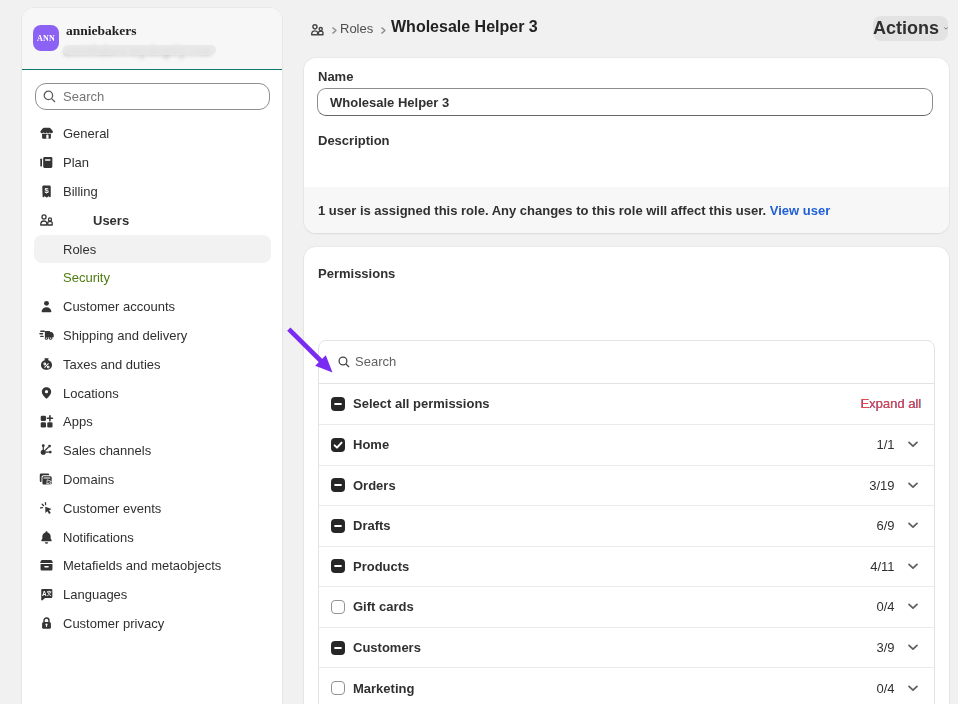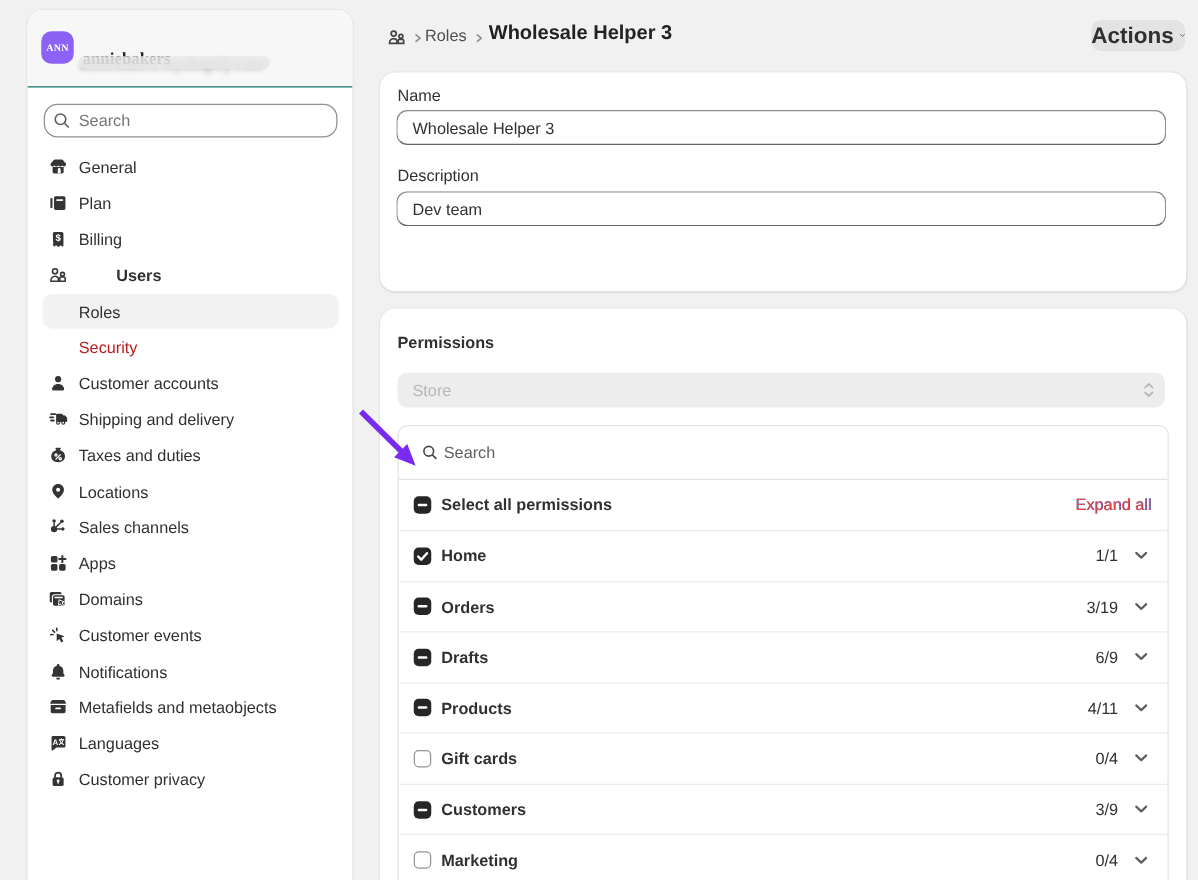--- a/index.html
+++ b/index.html
@@ -9,51 +9,51 @@
 
 
 #sidebar { position:absolute; left:22px; top:8px; width:260px; height:696px;
   background:#fff; border-radius:12px 12px 0 0;
   box-shadow:0 1px 2px rgba(0,0,0,.05), 0 0 0 1px rgba(0,0,0,.03); overflow:hidden; }
 #sidehead { position:absolute; left:0; top:0; width:260px; height:62px;
   background:#f7f7f7; border-bottom:1px solid #0f766e;font-family:Liberation Serif, serif; }
 #avatar { position:absolute; left:11px; top:17px; width:26px; height:26px;
   background:#8c62f5; border-radius:8px; color:#fff; font-size:8px; font-weight:bold;
   display:flex; align-items:center; justify-content:center; letter-spacing:.2px; }
-#uname { position:absolute; left:44px; top:15px; font-size:13.5px; font-weight:bold; color:#232323;margin-top:16px; }
+#uname { position:absolute; left:44px; top:15px; font-size:13.5px; font-weight:bold; color:#232323; }
 #uemail { position:absolute; left:42px; top:36px; font-size:12px; color:#666;
   filter:blur(2px); white-space:nowrap; letter-spacing:.5px; }
 #ubar { position:absolute; left:41px; top:37px; width:153px; height:10px;
   background:rgba(231,231,231,.88); border-radius:5px; }
 #sidesearch { position:absolute; left:13px; top:74.5px; width:235px; height:27.5px;
   border:1px solid #8f8f8f; border-radius:11px; background:#fff;
   display:flex; align-items:center; padding-left:6.5px; color:#757575; font-size:13px; }
 #sidesearch svg { margin-right:7.5px; }
 #menu { position:absolute; left:12px; top:111.5px; width:237px; }
 .mi { height:28.8px; display:flex; align-items:center; border-radius:8px;
   font-size:13px; color:#303030; }
 .mi .ic { width:17px; height:17px; margin-left:4px; margin-right:8px; flex:0 0 17px;
   display:flex; align-items:center; justify-content:center; }
 .mi.sub { padding-left:29px; }
 .mi.sel { background:#f2f2f2; }
-.mi.dim { color:#b91c1c; }
+.mi.dim { color:#4d7c0f; }
 .mi.bold { font-weight:bold;gap:30px; }
 
 
 #crumbicon { position:absolute; left:308.5px; top:21.5px; }
 #crumb-roles { position:absolute; left:340px; top:21px; font-size:13px; color:#4f4f4f; }
 #crumb-title { position:absolute; left:391px; top:18px; font-size:16px; font-weight:bold; color:#222; }
 #actions { position:absolute; left:873px; top:16px; width:75px; height:25px; background:#e3e3e3;
   border-radius:8px; display:flex; align-items:center; justify-content:center;
   font-size:18px; font-weight:bold; color:#303030; }
 #actions svg { margin-left:5px; }
 
 #card1 { position:absolute; left:304px; top:58px; width:645px; height:175px;
   background:#fff; border-radius:12px;
-  box-shadow:0 1px 2px rgba(0,0,0,.07), 0 0 0 1px rgba(0,0,0,.03); }
+  box-shadow:0 1px 2px rgba(0,0,0,.07), 0 0 0 1px rgba(0,0,0,.03);font-weight:bold; }
 .flabel { position:absolute; left:14px; font-size:13px; color:#303030; }
 .finput { position:absolute; left:13px; width:616px; height:28px;
   border:1px solid #8d8d8d; border-bottom-color:#666; border-radius:9px; background:#fff;
   display:flex; align-items:center; padding-left:12px; font-size:13px; color:#303030; }
 #card1foot { position:absolute; left:0; bottom:0; width:645px; height:46px;
   background:#f7f7f7; border-radius:0 0 12px 12px;
   display:flex; align-items:center; padding-left:14px; font-size:13px; color:#303030; }
 a.blue { color:#2160d4; text-decoration:none; }
 
 #card2 { position:absolute; left:304px; top:247px; width:645px; height:600px;
@@ -192,46 +192,46 @@
           <svg class="i" width="17" height="17" viewBox="0 0 20 20">
             <path fill="#343434" d="M10 2.6c3.1 0 5.5 2.4 5.5 5.4 0 2.3-1.5 4.4-3.2 6.1-.8.8-1.6 1.5-2.3 2.1-.7-.6-1.5-1.3-2.3-2.1C6 12.4 4.5 10.3 4.5 8c0-3 2.4-5.4 5.5-5.4Z"></path>
             <circle cx="10" cy="7.9" r="1.9" fill="#fff"></circle>
           </svg>
         </span>
         <span>Locations</span>
       </div>
       <div class="mi ">
         <span class="ic">
           <svg class="i" width="17" height="17" viewBox="0 0 20 20">
+            <rect x="3.2" y="3.2" width="6.2" height="6.2" rx="1.5" fill="#343434"></rect>
+            <rect x="3.2" y="10.9" width="6.2" height="6.2" rx="1.5" fill="#343434"></rect>
+            <rect x="10.9" y="10.9" width="6.2" height="6.2" rx="1.5" fill="#343434"></rect>
+            <g stroke="#343434" stroke-width="1.9" stroke-linecap="round">
+              <line x1="14" y1="3.2" x2="14" y2="9.2"></line>
+              <line x1="11" y1="6.2" x2="17" y2="6.2"></line>
+            </g>
+          </svg>
+        </span>
+        <span>Apps</span>
+      </div>
+      <div class="mi ">
+        <span class="ic">
+          <svg class="i" width="17" height="17" viewBox="0 0 20 20">
             <circle cx="6.2" cy="12.1" r="3" fill="#343434"></circle>
             <circle cx="6.2" cy="4.4" r="1.65" fill="#343434"></circle>
             <circle cx="13.6" cy="4.8" r="1.65" fill="#343434"></circle>
             <circle cx="14.4" cy="11.9" r="1.65" fill="#343434"></circle>
             <g stroke="#343434" stroke-width="1.4">
               <line x1="6.2" y1="5.9" x2="6.2" y2="9.3"></line>
               <line x1="8.2" y1="10" x2="12.5" y2="5.9"></line>
               <line x1="9" y1="12" x2="12.8" y2="11.9"></line>
             </g>
           </svg>
         </span>
         <span>Sales channels</span>
-      </div>
-      <div class="mi ">
-        <span class="ic">
-          <svg class="i" width="17" height="17" viewBox="0 0 20 20">
-            <rect x="3.2" y="3.2" width="6.2" height="6.2" rx="1.5" fill="#343434"></rect>
-            <rect x="3.2" y="10.9" width="6.2" height="6.2" rx="1.5" fill="#343434"></rect>
-            <rect x="10.9" y="10.9" width="6.2" height="6.2" rx="1.5" fill="#343434"></rect>
-            <g stroke="#343434" stroke-width="1.9" stroke-linecap="round">
-              <line x1="14" y1="3.2" x2="14" y2="9.2"></line>
-              <line x1="11" y1="6.2" x2="17" y2="6.2"></line>
-            </g>
-          </svg>
-        </span>
-        <span>Apps</span>
       </div>
       <div class="mi ">
         <span class="ic">
           <svg class="i" width="17" height="17" viewBox="0 0 20 20">
             <path fill="#343434" d="M2.1 4.6c0-.9.7-1.6 1.6-1.6h7.9c.9 0 1.6.7 1.6 1.6v.5H6.6c-1.4 0-2.5 1.1-2.5 2.5v5.4h-.4c-.9 0-1.6-.7-1.6-1.6Z"></path>
             <path fill="#343434" d="M5.2 7.8c0-.9.7-1.6 1.6-1.6h7.7c.9 0 1.6.7 1.6 1.6v6.6c0 .9-.7 1.6-1.6 1.6H6.8c-.9 0-1.6-.7-1.6-1.6Z"></path>
             <rect x="6.4" y="7.6" width="8.2" height="1.3" rx="0.65" fill="#fff"></rect>
             <path d="M10.8 10.4l5 1.9-2.1.9 1.4 2.4-1.6.9-1.4-2.4-1.7 1.5Z" fill="#343434" stroke="#fff" stroke-width="0.9" stroke-linejoin="round"></path>
           </svg>
         </span>
@@ -317,31 +317,25 @@
 <div id="actions">Actions
   <svg width="11" height="7" viewBox="0 0 11 7" fill="none" stroke="#303030" stroke-width="1.6" stroke-linecap="round" stroke-linejoin="round">
       <path d="M1.5 1.5 L5.5 5.2 L9.5 1.5"></path>
     </svg>
 </div>
 
 <div id="card1">
   <div class="flabel" style="top:11px;">Name</div>
   <div class="finput" style="top:30px;">Wholesale Helper 3</div>
   <div class="flabel" style="top:74.5px;">Description</div>
-  <div class="finput" style="top:95px;">Dev team</div>
+  <div id="card1foot">1&nbsp;user is assigned this role. Any changes to this role will affect this user.&nbsp;<a class="blue" href="#">View user</a></div>
 </div>
 
 <div id="card2">
   <div id="permtitle">Permissions</div>
-  <div id="storesel">Store<span class="grow"></span>
-    <svg width="8" height="12" viewBox="0 0 8 12" fill="none" stroke="#b9b9b9" stroke-width="1.5" stroke-linecap="round" stroke-linejoin="round">
-      <path d="M1 4.1 L4 1.2 L7 4.1"></path>
-        <path d="M1 7.9 L4 10.8 L7 7.9"></path>
-    </svg>
-  </div>
   <div id="permlist">
     <div id="psearch">
       <svg width="12" height="12" viewBox="0 0 13 13" fill="none" stroke="#454545" stroke-width="1.4">
         <circle cx="5.4" cy="5.4" r="4.2"></circle>
           <line x1="8.6" y1="8.6" x2="12" y2="12"></line>
       </svg>
       Search
     </div>
     <div id="rows">
         <div class="prow">

